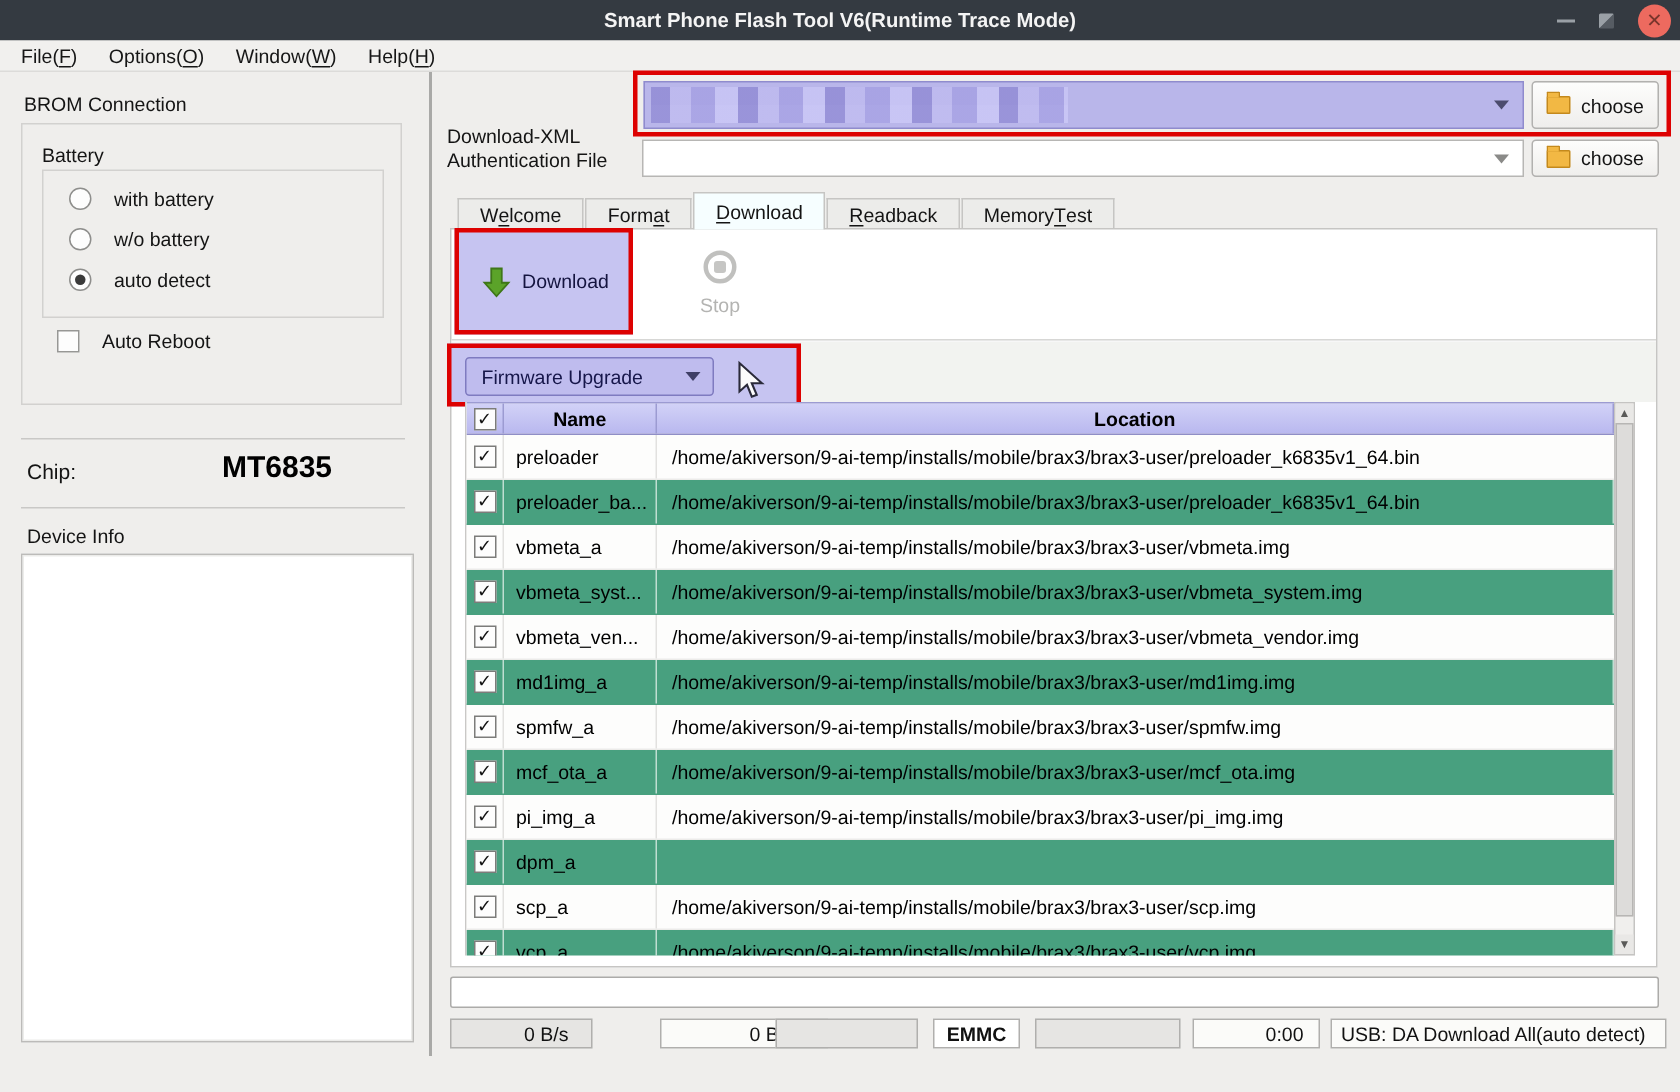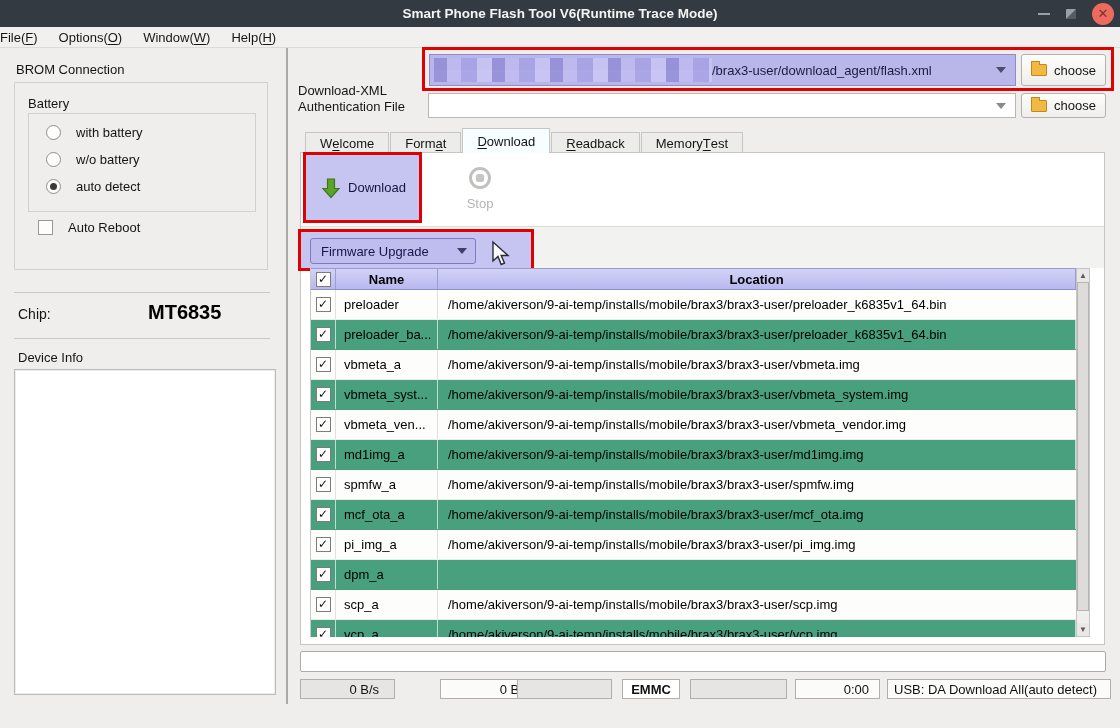--- a/index.html
+++ b/index.html
@@ -8,21 +8,21 @@
   #app { position:absolute; inset:0; width:1120px; height:728px; }
 
   
   .titlebar { position:absolute; left:0; top:0; width:1120px; height:27px; background:var(--title_bar_bg); color:#f4f4f4; font-weight:bold; font-size:13.5px; line-height:27px; text-align:center; }
   .win-ctrls { position:absolute; right:6px; top:0; height:27px; display:flex; align-items:center; gap:16px; }
   .min-glyph { width:12px; height:2px; background:#9aa0a6; }
   .max-glyph { width:10px; height:10px; background:linear-gradient(135deg,#9aa0a6 48%, #565c63 52%); border-radius:1px; }
   .close-btn { width:22px; height:22px; border-radius:50%; background:var(--close_btn); color:#79352c; font-weight:bold; font-size:13px; line-height:21px; text-align:center; }
 
   
-  .menubar { position:absolute; left:0; top:27px; width:1120px; height:21px; background:#f1f0ee; border-bottom:1px solid #dcdbd9; display:flex; align-items:center; gap:21px; font-size:13px; color:#161616; }
+  .menubar { position:absolute; left:0; top:27px; width:1120px; height:21px; background:#f1f0ee; border-bottom:1px solid #dcdbd9; display:flex; align-items:center; padding-left:14px; gap:21px; font-size:13px; color:#161616; }
   .menu-item u { text-decoration:underline; text-underline-offset:2px; }
 
   
   .lbl { font-size:13px; color:#141414; }
   .groupbox { position:absolute; border:1px solid #d2d1cf; background:transparent; }
   .radio-row, .check-row { position:absolute; display:flex; align-items:center; gap:15px; font-size:13px; color:#141414; }
   .radio { width:15px; height:15px; border-radius:50%; border:1px solid #8e8e8c; background:#fdfdfd; position:relative; flex:none; }
   .radio.sel::after { content:''; position:absolute; left:3px; top:3px; width:7px; height:7px; border-radius:50%; background:#3a3a3a; }
   .checkbox { width:15px; height:15px; border:1px solid #979795; background:#fdfdfd; flex:none; }
   .hline { position:absolute; height:1px; background:#c9c8c6; }
@@ -155,21 +155,20 @@
   <div class="chip-value" style="left:148px;top:301px;">MT6835</div>
   <div class="hline" style="left:14px;top:338px;width:256px;"></div>
   <div class="lbl" style="position:absolute;left:18px;top:350px;">Device Info</div>
   <div class="device-box"></div>
   <div class="vdivider"></div>
 
   <div class="field-label" style="left:298px;top:62px;margin-top:21px;">Download-XML</div>
   <div class="annot" style="left:422px;top:47px;width:692px;height:44px;"></div>
   <div class="combo combo-xml">
     <span class="redacted"></span>
-    <span style="white-space:nowrap;">/brax3-user/download_agent/flash.xml</span>
     <span class="combo-arrow"></span>
   </div>
   <div class="choose-btn choose-1">
     <span class="folder"></span>
     <span>choose</span>
   </div>
 
   <div class="field-label" style="left:298px;top:99px;">Authentication File</div>
   <div class="combo combo-auth">
     <span></span>

